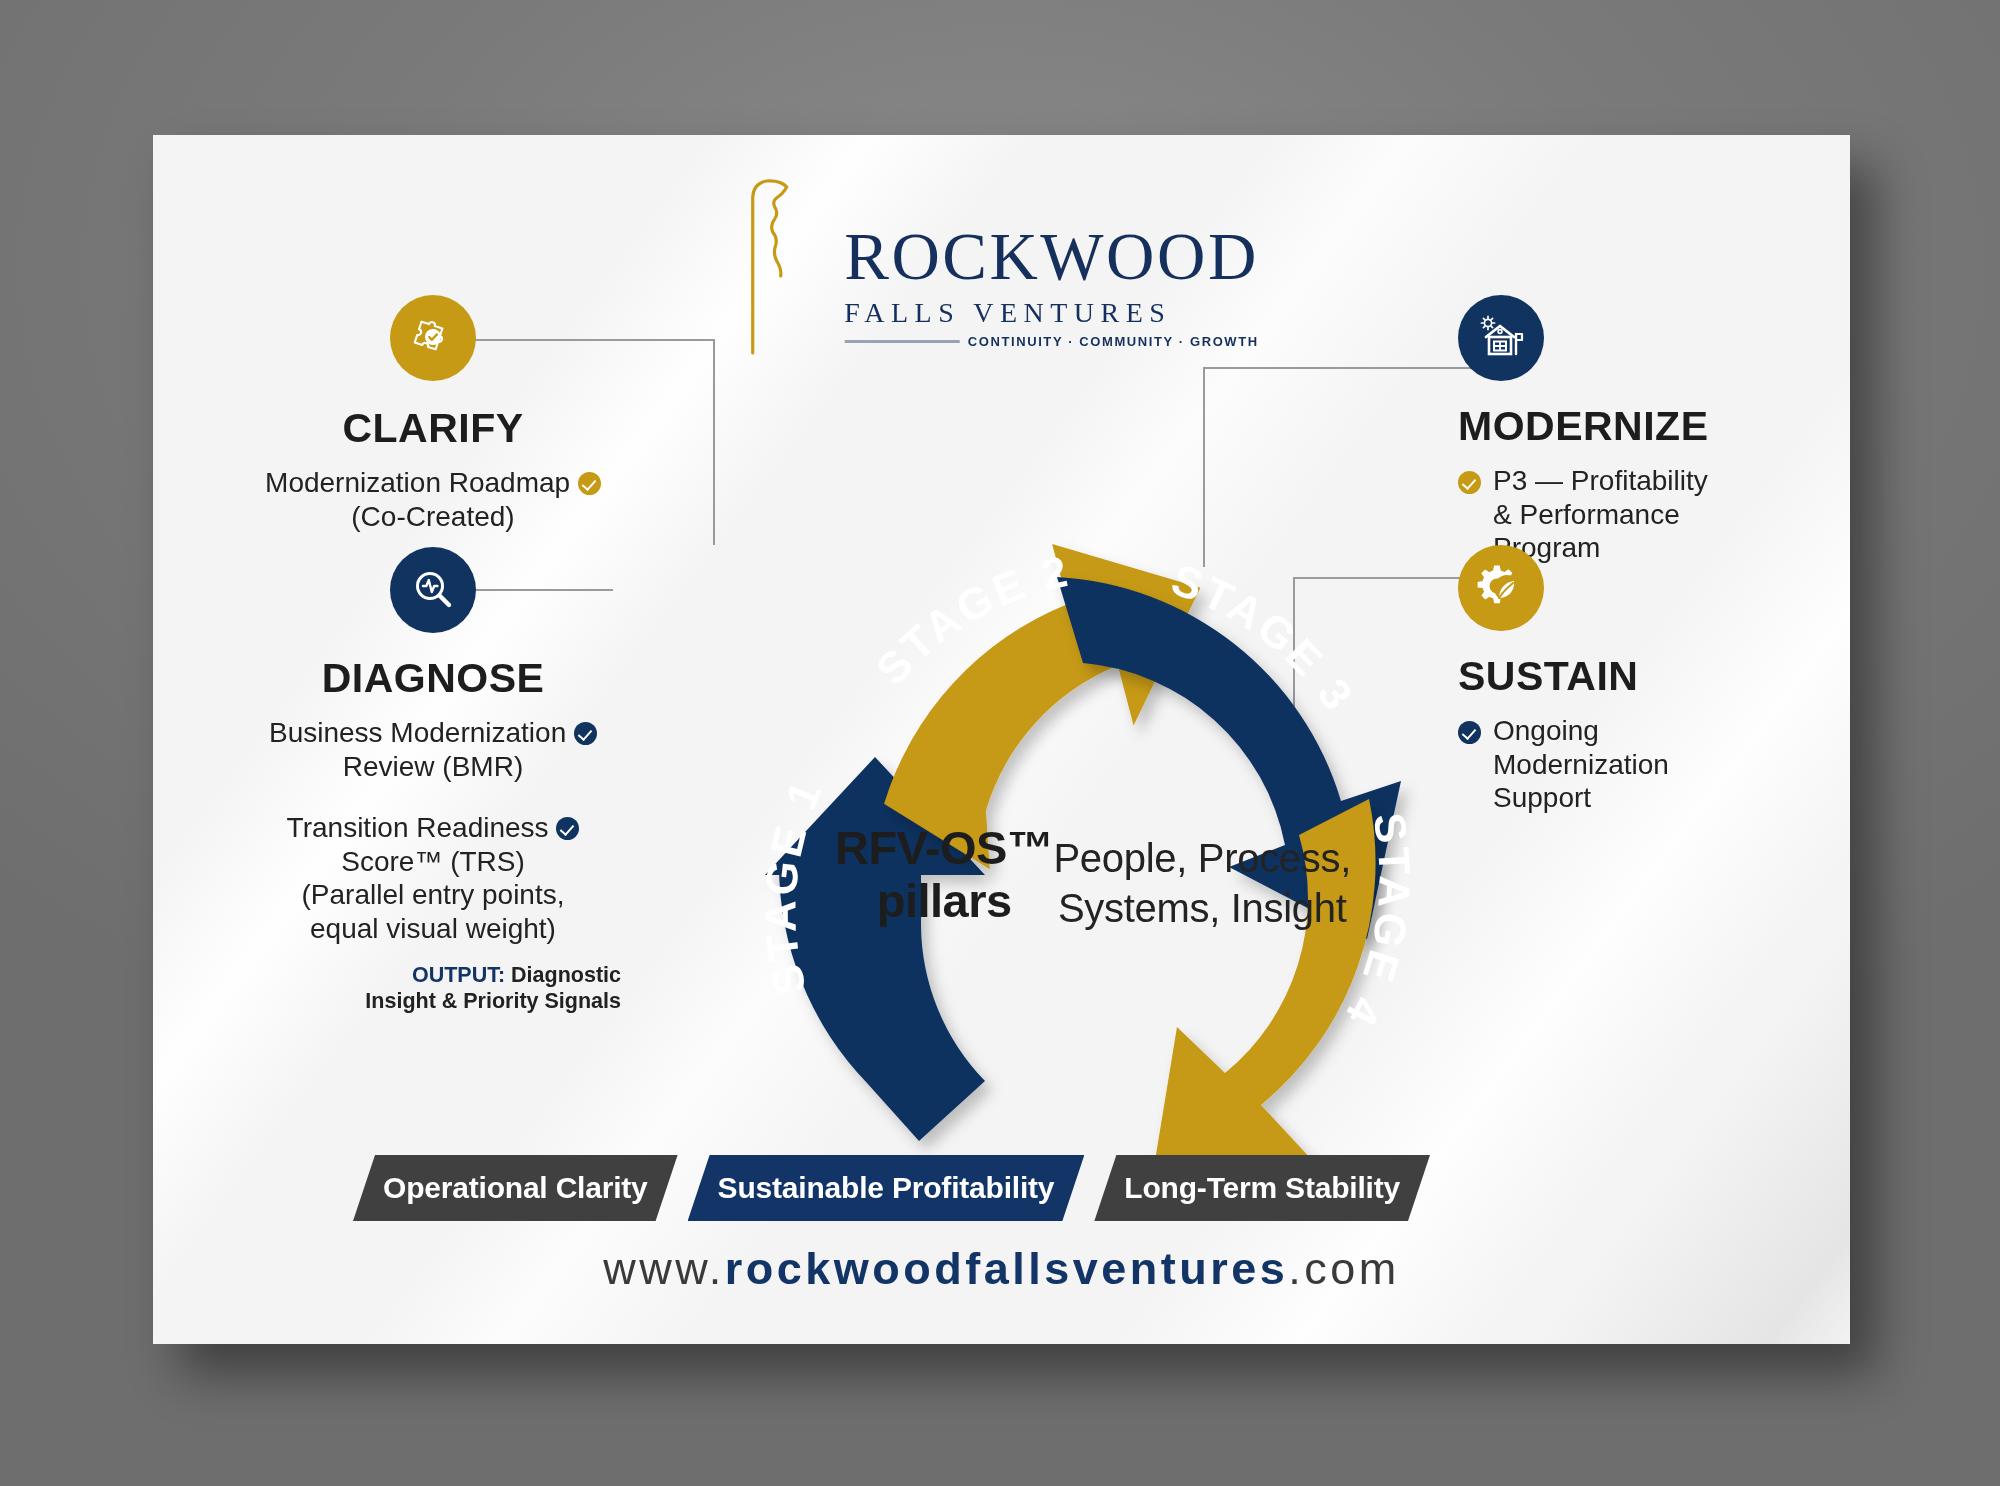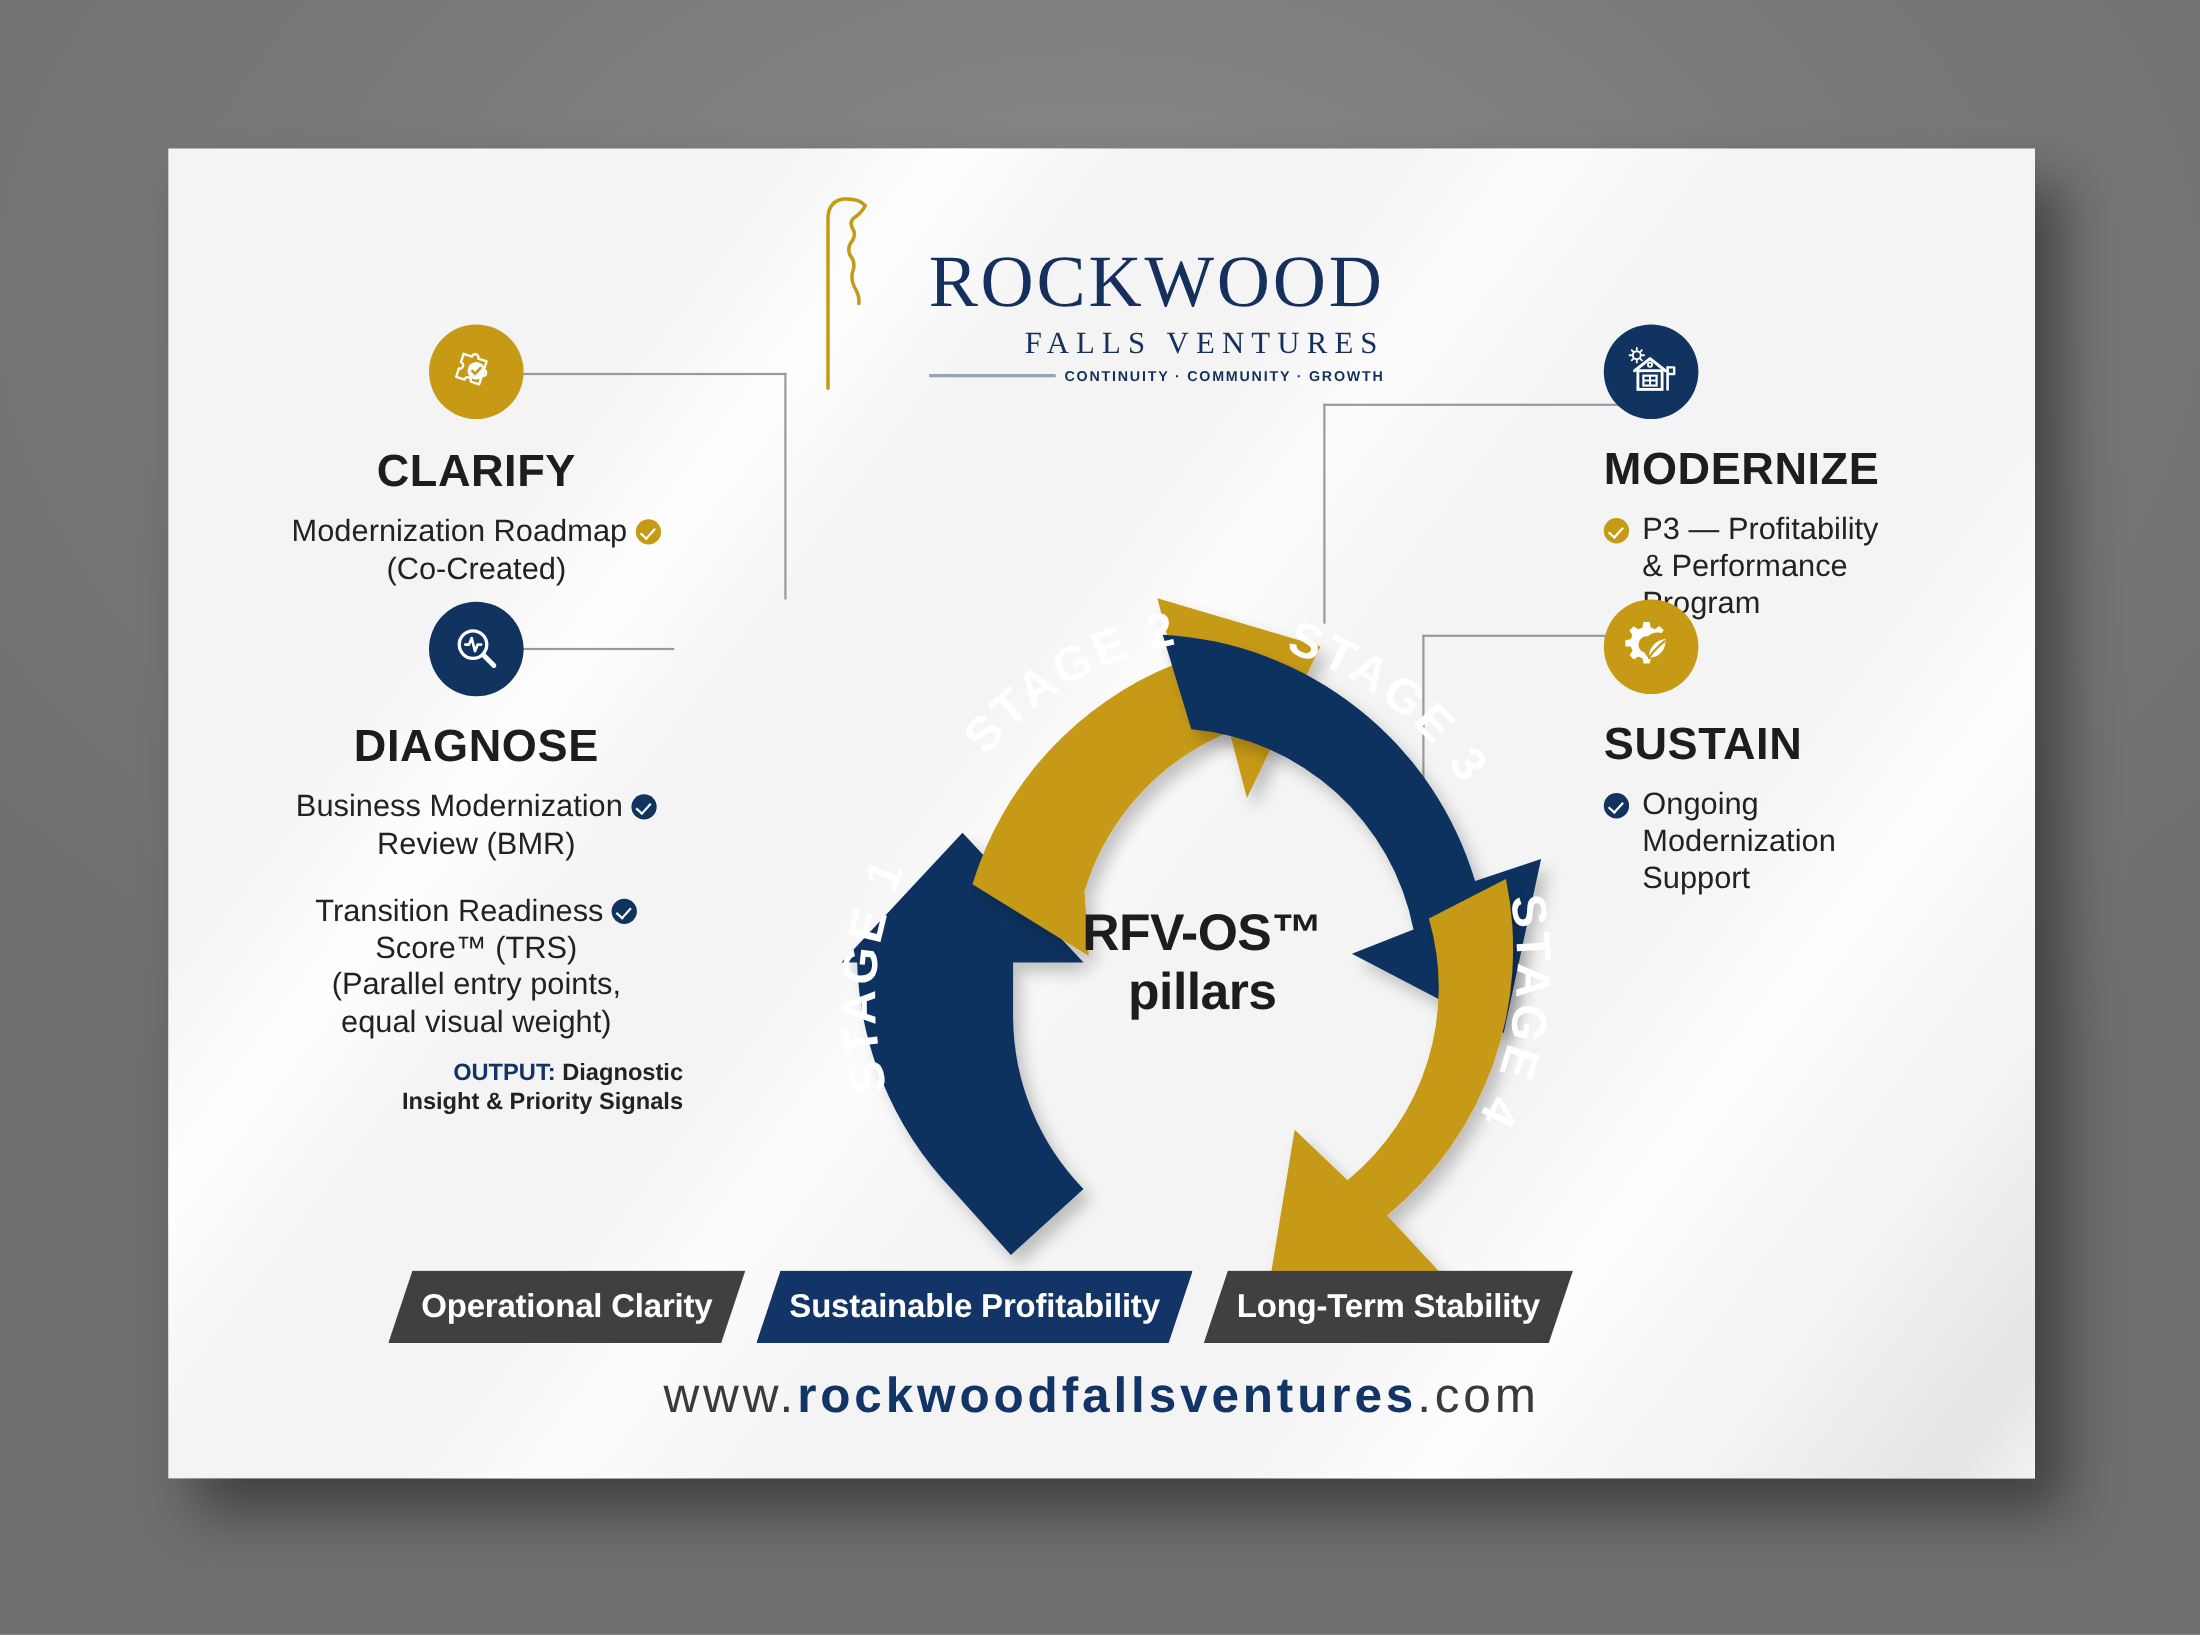--- a/index.html
+++ b/index.html
@@ -35,21 +35,21 @@
       linear-gradient(127deg, rgba(255,255,255,0) 76%, rgba(255,255,255,.55) 79%, rgba(255,255,255,0) 82%),
       linear-gradient(307deg, rgba(232,232,232,0) 20%, rgba(225,225,225,.8) 24%, rgba(232,232,232,0) 29%);
     pointer-events:none;
   }
   #card-inner { position:absolute; inset:0; }
 
   
   #logo { position:absolute; left:50%; top:40px; transform:translateX(-50%);
           display:flex; align-items:flex-end; gap:6px; }
   #logo-mark { width:54px; height:180px; }
-  #logo-words { display:flex; flex-direction:column; align-items:flex-end; padding-bottom:6px;margin-left:40px;}
+  #logo-words { display:flex; flex-direction:column; align-items:flex-start; padding-bottom:6px;margin-left:40px;}
   #logo-name {
     font-family:"Liberation Serif", serif;
     font-size:67px; letter-spacing:2.5px; color:#15305c; line-height:1;
     font-weight:400;
   }
   #logo-sub {
     font-family:"Liberation Serif", serif;
     font-size:28px; letter-spacing:6.5px; color:#15305c; margin-top:7px;
   }
   #logo-tagwrap { display:flex; align-items:center; gap:8px; width:100%; margin-top:5px; }
@@ -230,20 +230,24 @@
       <text class="stage-label">
         <textPath href="#p4" startOffset="50%" text-anchor="middle">STAGE 4</textPath>
       </text>
     </svg>
   </div>
 
   <div id="center-text">
     <div id="center-title">
       <span>RFV-OS™</span><br>
       <span>pillars</span>
+    </div>
+    <div id="center-sub">
+      <span>People, Process,</span><br>
+      <span>Systems, Insight</span>
     </div>
   </div>
 
   <div class="block left" style="left:30px; top:160px; width:500px;">
     <div style="display:flex; justify-content:center;">
       <div class="icon-circle gold">
         <svg width="50" height="50" viewBox="0 0 50 50">
           <g fill="none" stroke="#fff" stroke-width="2.1" stroke-linejoin="round" transform="rotate(18 25 25)">
             <path d="M9 13 h8 a3 3 0 1 1 6 0 h8 v8 a3 3 0 1 1 0 6 v8 h-8 a3 3 0 1 0 -6 0 h-8 v-8 a3 3 0 1 0 0 -6 z"></path>
           </g>

